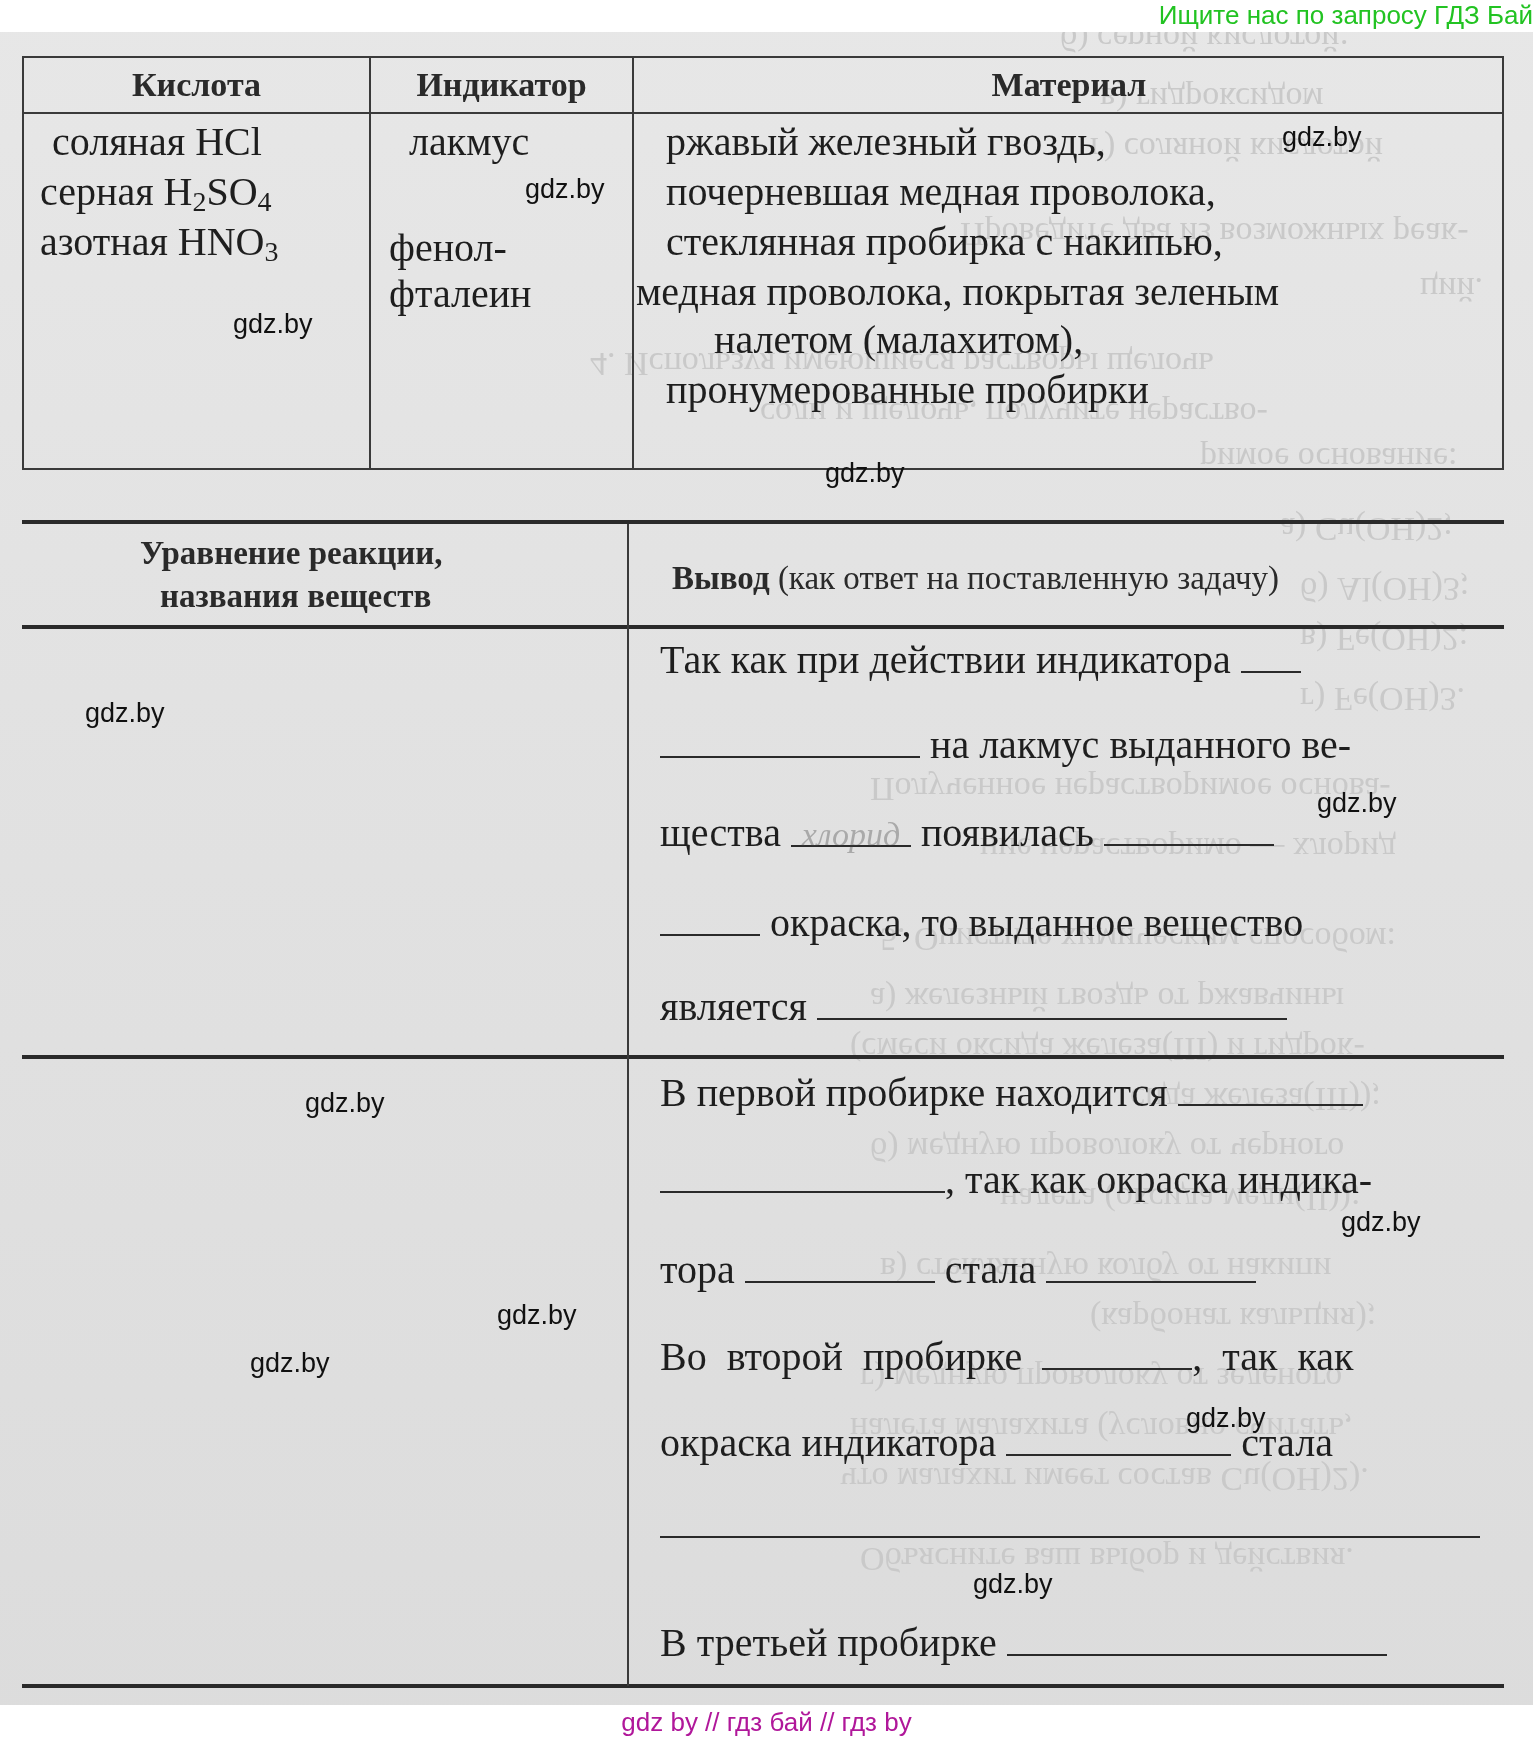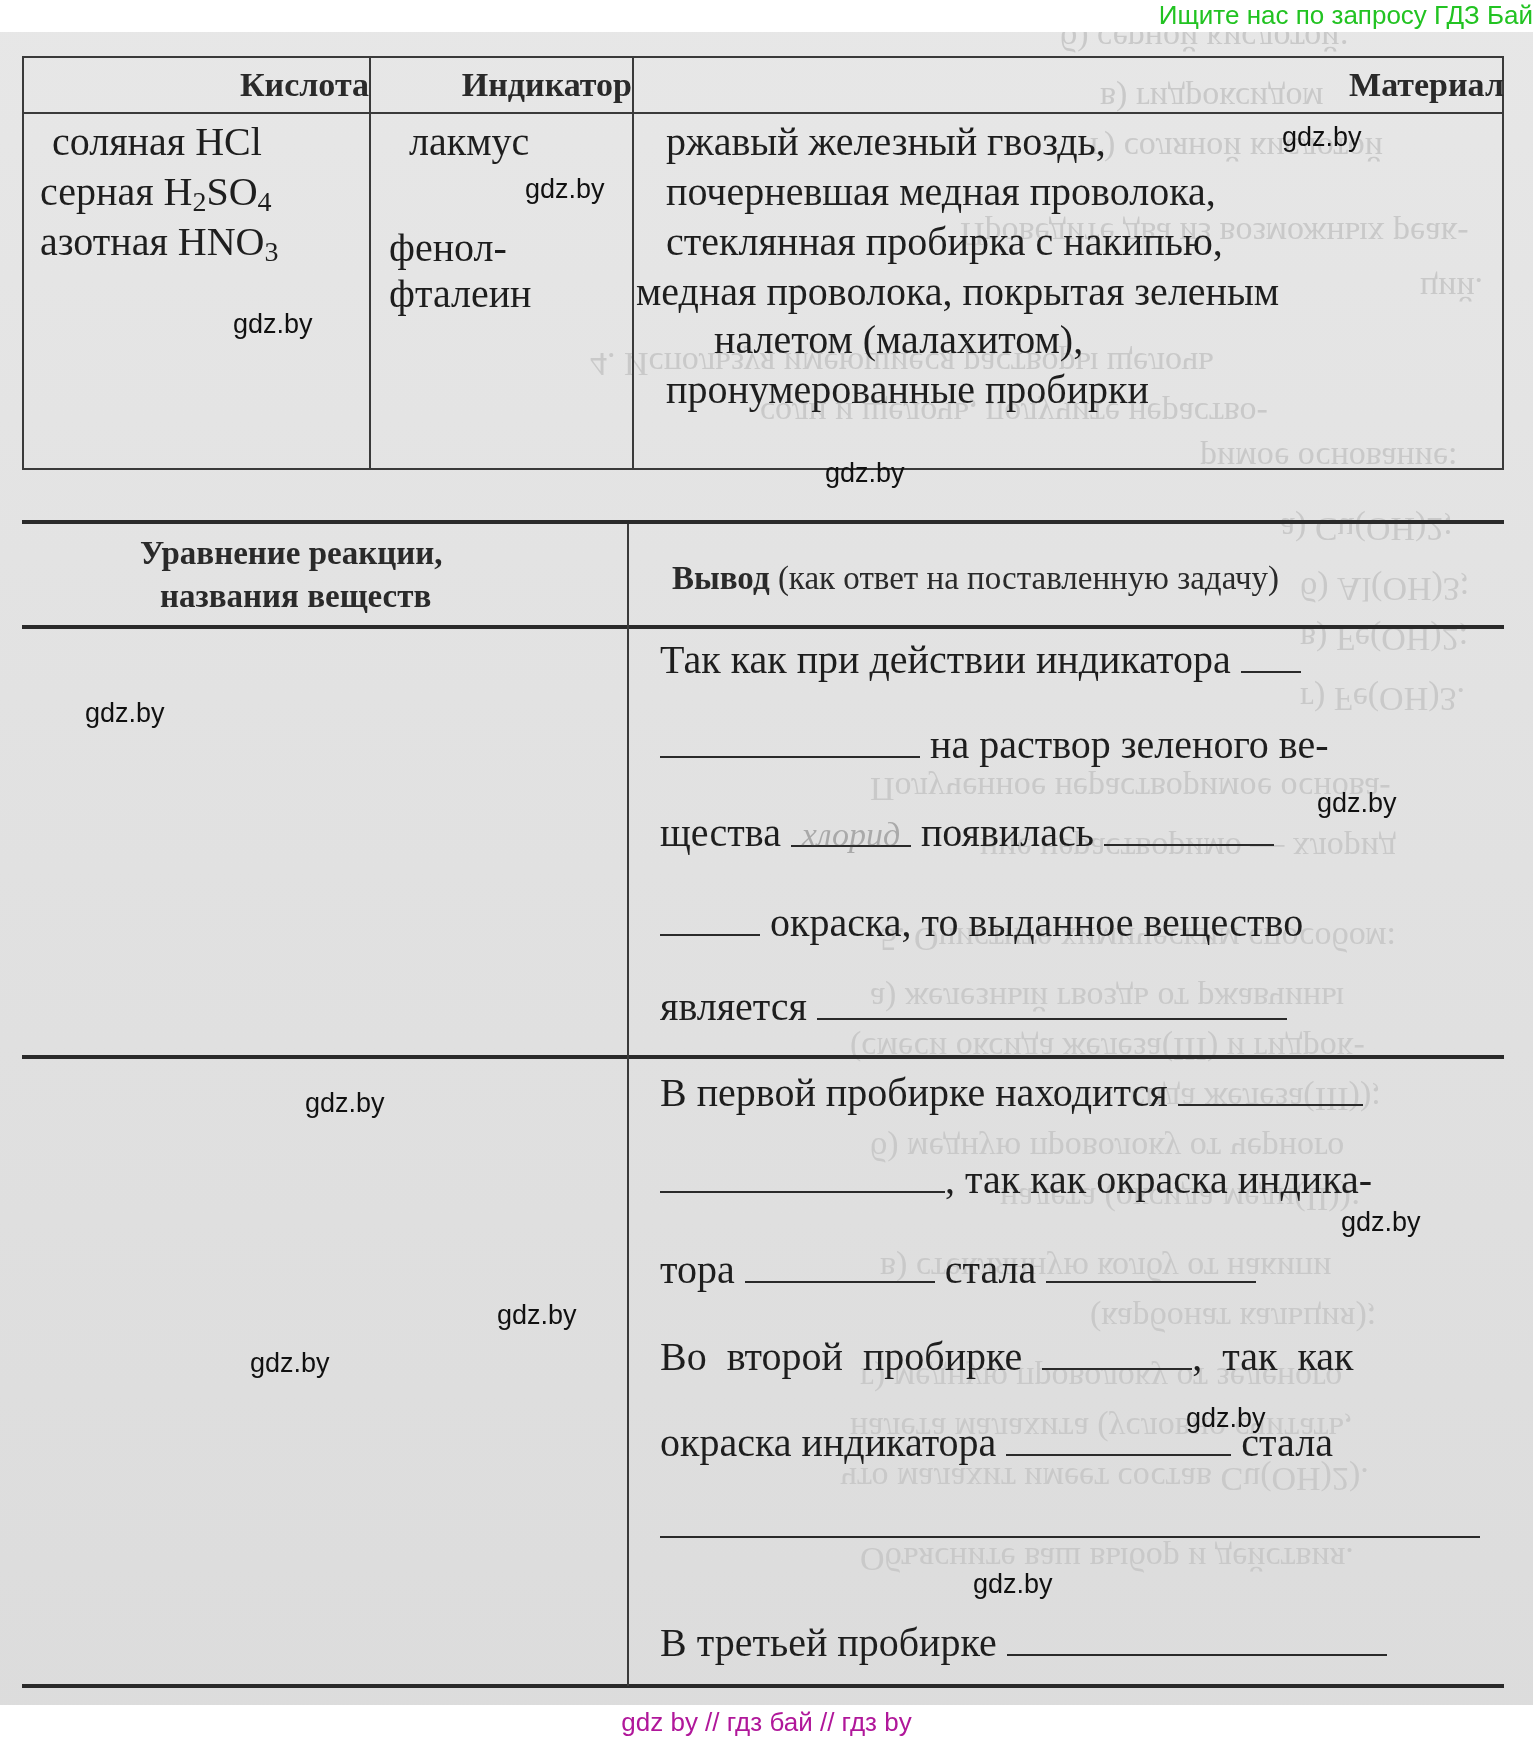--- a/index.html
+++ b/index.html
@@ -58,21 +58,21 @@
       left: 22px; top: 56px;
       width: 1482px; height: 414px;
       border: 2px solid #3a3a3a;
       box-sizing: border-box;
     }
     .t1 .vline { position: absolute; top: 0; bottom: 0; width: 2px; background: #3a3a3a; }
     .t1 .hline { position: absolute; left: 0; right: 0; height: 2px; background: #3a3a3a; top: 54px; }
     .t1 .hdr {
       position: absolute; top: 8px;
       font-weight: bold; font-size: 34px; color: #2a2a2a;
-      text-align: right;
+      text-align: center;
     }
     .cell-text {
       position: absolute;
       font-size: 40px;
       line-height: 48px;
       color: #1e1e1e;
       white-space: nowrap;
     }
     .cell-text sub { font-size: 28px; vertical-align: -6px; line-height: 0; }
     
@@ -191,21 +191,21 @@
   <div class="t2-vline" style="top:524px;height:1162px;"></div>
 
   <div class="t2-hdr" style="left:140px;top:535px;font-weight:bold;">Уравнение реакции,</div>
   <div class="t2-hdr" style="left:160px;top:578px;font-weight:bold;">названия веществ</div>
   <div class="t2-hdr" style="left:672px;top:560px;"><b>Вывод</b><span> (как ответ на поставленную задачу)</span></div>
 
   <div class="line-text" style="top:635px;">
     <span>Так как при действии индикатора</span> <span class="blank" style="width:60px;"></span>
   </div>
   <div class="line-text" style="top:720px;">
-    <span class="blank" style="width:260px;"></span> <span>на раствор зеленого ве-</span>
+    <span class="blank" style="width:260px;"></span> <span>на лакмус выданного ве-</span>
   </div>
   <div class="line-text" style="top:808px;">
     <span>щества</span> <span class="blank" style="width:120px;text-align:center;"><span class="hand" style="opacity:0.35;">хлорид</span></span> <span>появилась</span> <span class="blank" style="width:170px;"></span>
   </div>
   <div class="line-text" style="top:898px;">
     <span class="blank" style="width:100px;"></span> <span>окраска, то выданное вещество</span>
   </div>
   <div class="line-text" style="top:982px;">
     <span>является</span> <span class="blank" style="width:470px;"></span>
   </div>

